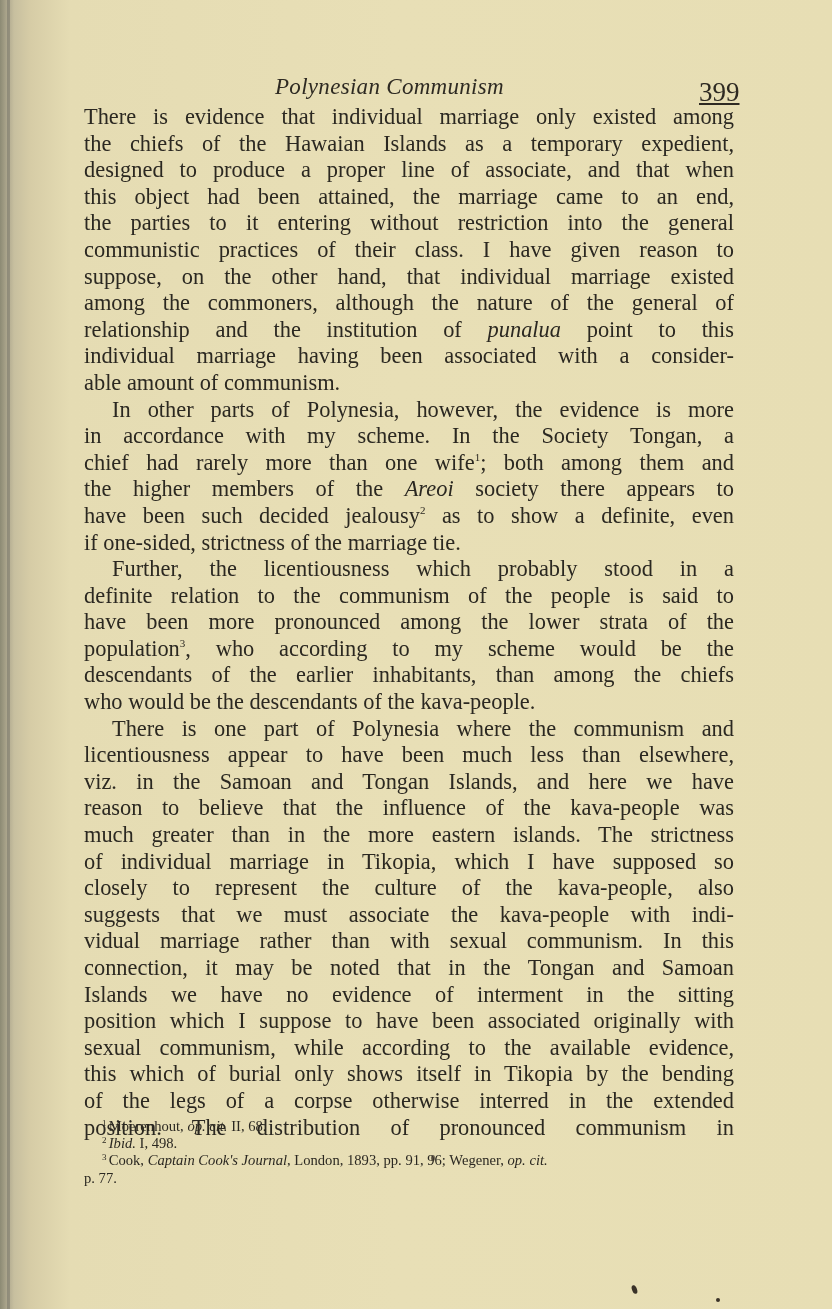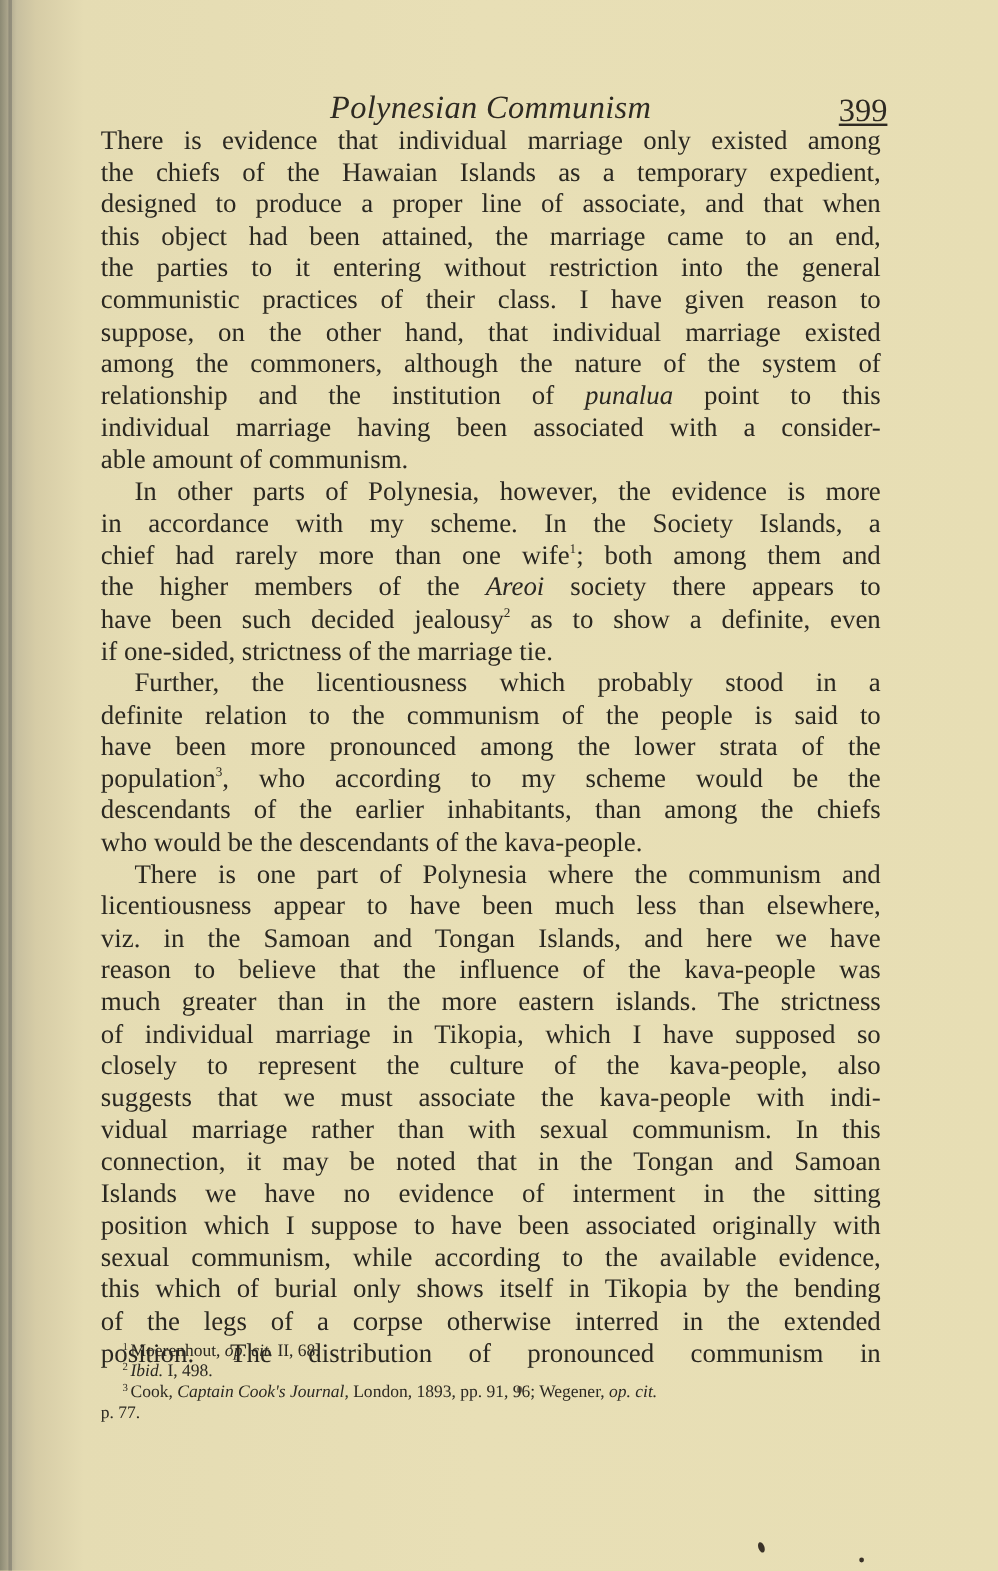--- a/index.html
+++ b/index.html
@@ -16,21 +16,21 @@
     .gutter-line {
       position: absolute; left: 7px; top: 0; width: 3px; height: 1309px;
       background: #77756a; opacity: .55;
     }
     .header {
       position: absolute; top: 74px; left: 0; width: 832px; height: 40px;
     }
     .running-head {
       position: absolute; left: 275px; top: 0;
       font-family: "Liberation Serif", serif; font-style: italic;
-      font-size: 27px; color: #2e2a22; letter-spacing: .3px;
+      font-size: 23px; color: #2e2a22; letter-spacing: .3px;
     }
     .page-number {
       position: absolute; left: 699px; top: 3px;
       font-family: "Liberation Serif", serif;
       font-size: 27px; color: #2e2a22; text-decoration: underline;
     }
     .body-text {
       position: absolute; left: 84px; top: 104px; width: 650px;
       font-family: "Liberation Serif", serif;
       font-size: 22.4px; line-height: 26.6px; color: #2b2821;
@@ -65,26 +65,26 @@
   </div>
 
   <div class="body-text" id="body-text">
       <span class="line">There is evidence that individual marriage only existed among</span>
       <span class="line">the chiefs of the Hawaian Islands as a temporary expedient,</span>
       <span class="line">designed to produce a proper line of associate, and that when</span>
       <span class="line">this object had been attained, the marriage came to an end,</span>
       <span class="line">the parties to it entering without restriction into the general</span>
       <span class="line">communistic practices of their class.  I have given reason to</span>
       <span class="line">suppose, on the other hand, that individual marriage existed</span>
-      <span class="line">among the commoners, although the nature of the system of</span>
+      <span class="line">among the commoners, although the nature of the general of</span>
       <span class="line">relationship and the institution of <i>punalua</i> point to this</span>
       <span class="line">individual marriage having been associated with a consider-</span>
       <span class="line last">able amount of communism.</span>
       <span class="line indent">In other parts of Polynesia, however, the evidence is more</span>
-      <span class="line">in accordance with my scheme.  In the Society Islands, a</span>
+      <span class="line">in accordance with my scheme.  In the Society Tongan, a</span>
       <span class="line">chief had rarely more than one wife<sup>1</sup>; both among them and</span>
       <span class="line">the higher members of the <i>Areoi</i> society there appears to</span>
       <span class="line">have been such decided jealousy<sup>2</sup> as to show a definite, even</span>
       <span class="line last">if one-sided, strictness of the marriage tie.</span>
       <span class="line indent">Further, the licentiousness which probably stood in a</span>
       <span class="line">definite relation to the communism of the people is said to</span>
       <span class="line">have been more pronounced among the lower strata of the</span>
       <span class="line">population<sup>3</sup>, who according to my scheme would be the</span>
       <span class="line">descendants of the earlier inhabitants, than among the chiefs</span>
       <span class="line last">who would be the descendants of the kava-people.</span>

